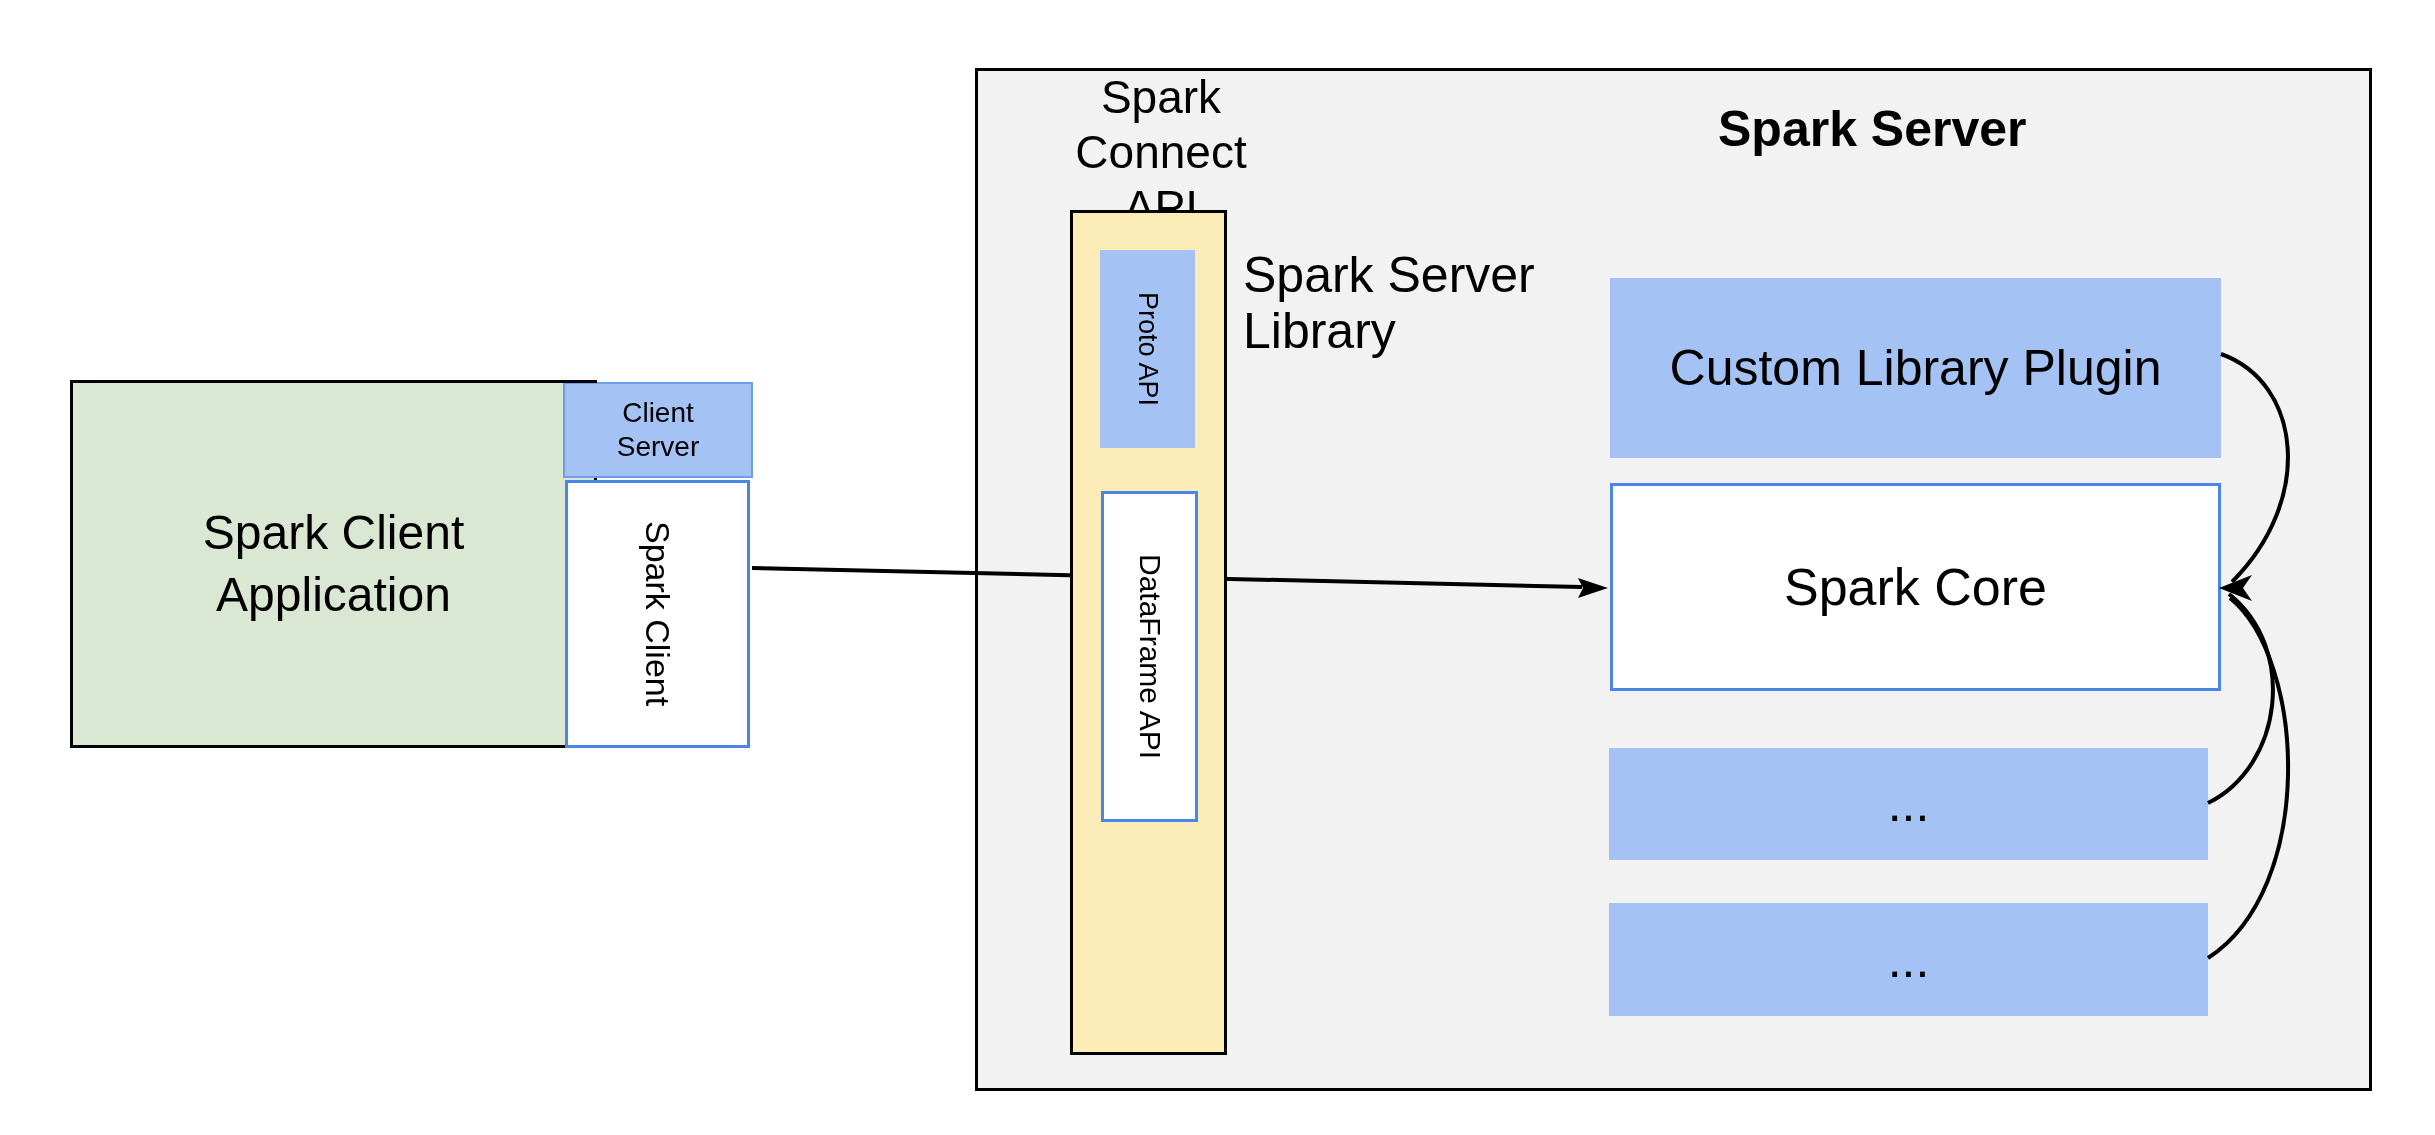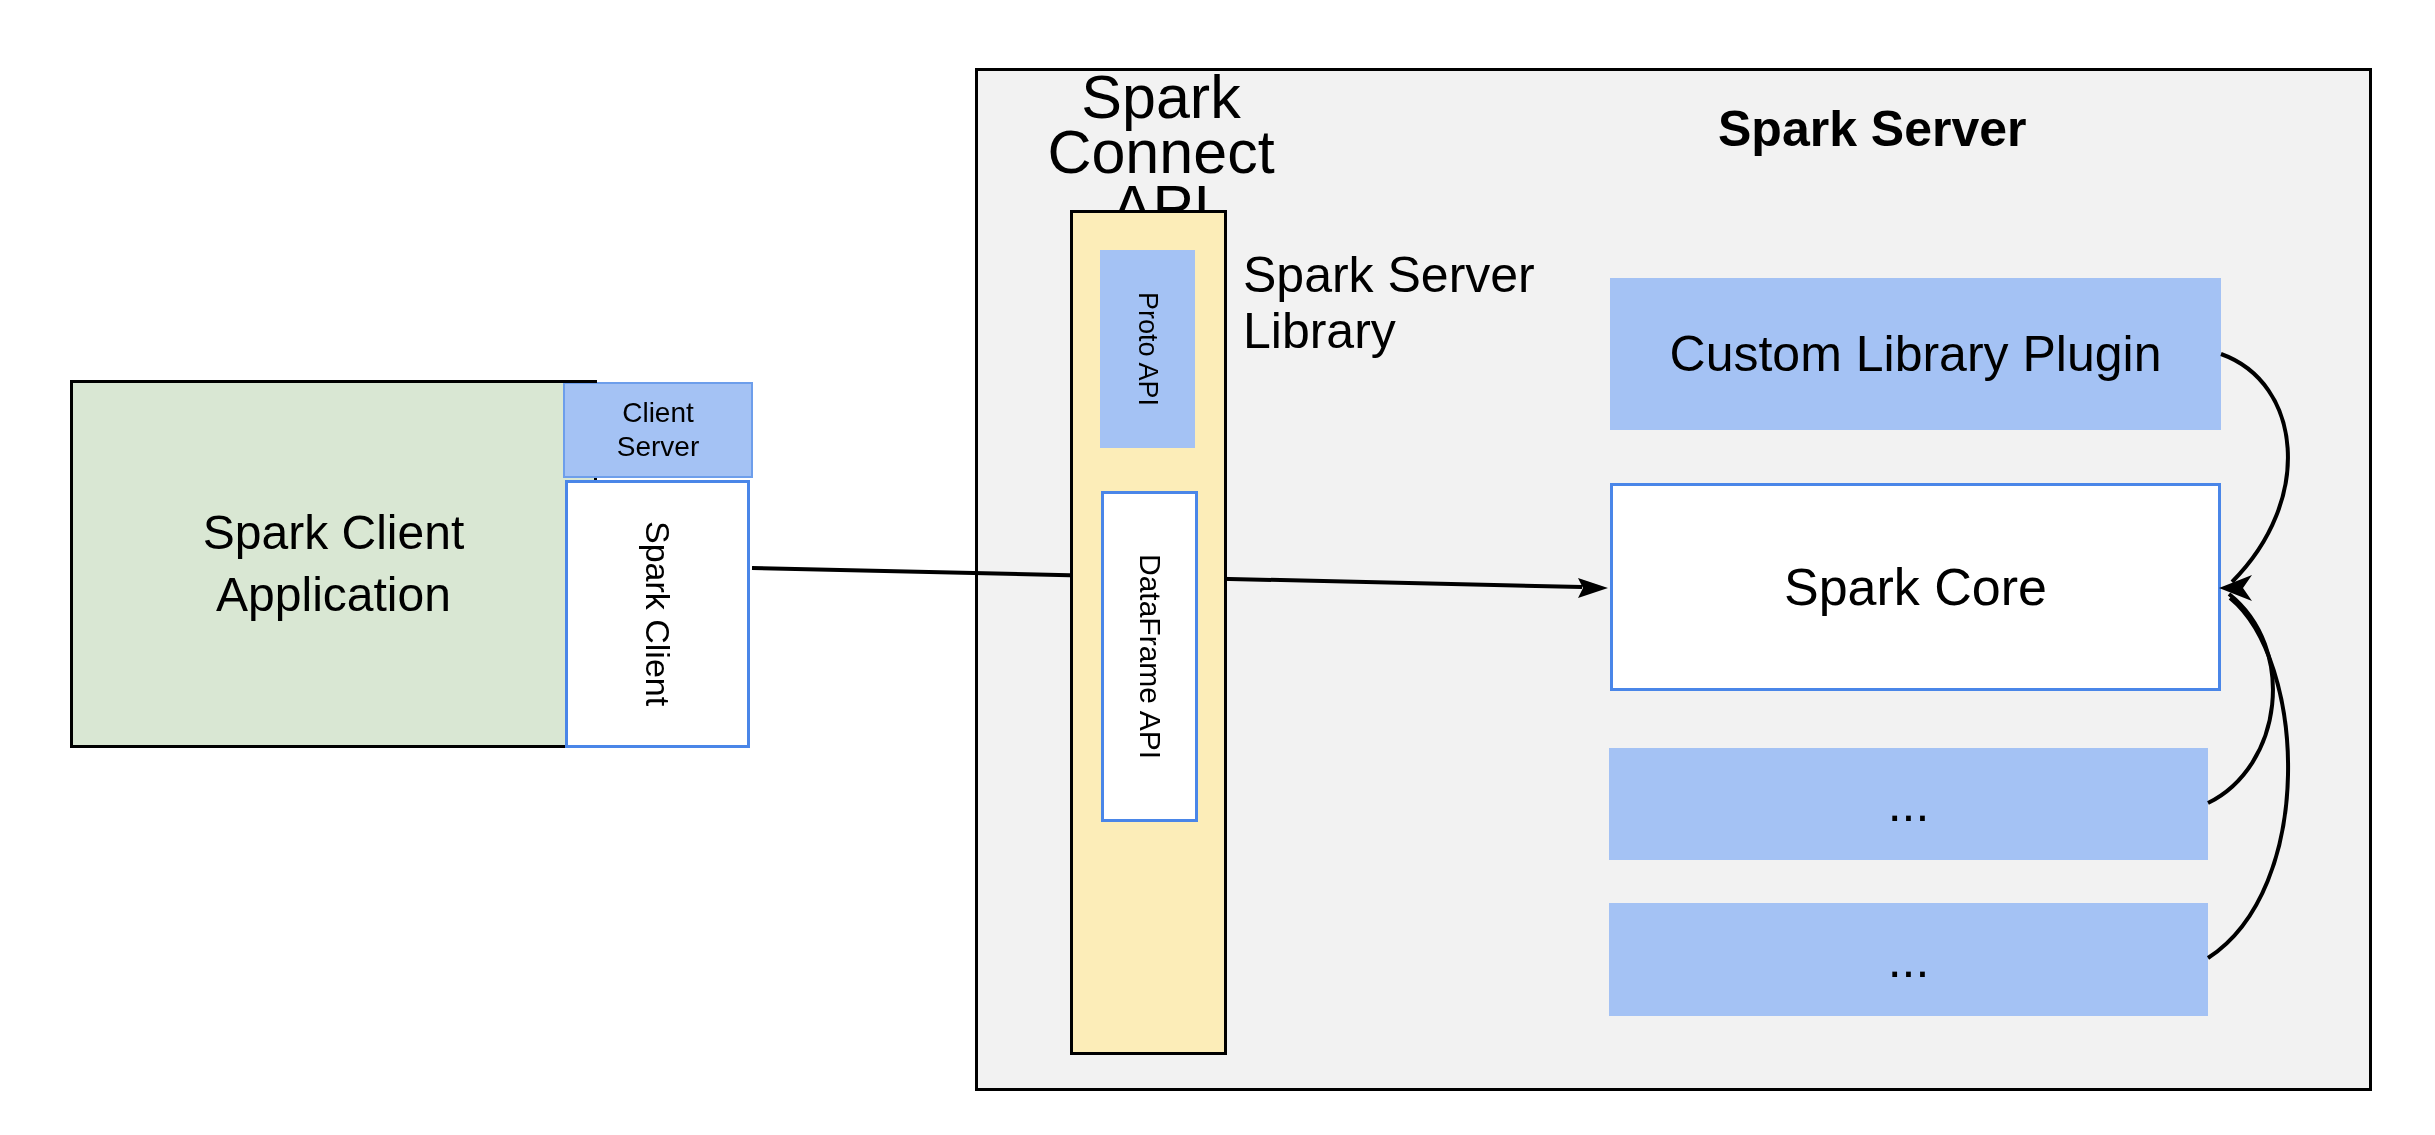--- a/index.html
+++ b/index.html
@@ -30,28 +30,28 @@
   
   .yellow-box{left:1070px;top:210px;width:157px;height:845px;
     background:var(--yellow,#fcedb8);border:3px solid #000;z-index:2;}
   .proto-box{left:1100px;top:250px;width:95px;height:198px;
     background:var(--blue,#a4c2f4);z-index:2;font-size:27px;}
   .dataframe-box{left:1101px;top:491px;width:97px;height:331px;
     background:#fff;border:3px solid var(--blueborder,#4a86e8);z-index:2;font-size:30px;}
 
   
   .connect-api-label{left:1011px;top:70px;width:300px;z-index:2;
-    font-size:61px;line-height:55px;text-align:center;}
+    font-size:46px;line-height:55px;text-align:center;}
   .server-library-label{left:1243px;top:247px;width:360px;z-index:2;
     font-size:50px;line-height:56px;text-align:left;}
   .server-title{left:1718px;top:100px;width:560px;z-index:2;
     font-size:50px;font-weight:bold;}
 
   
-  .plugin-box{left:1610px;top:278px;width:611px;height:152px;
+  .plugin-box{left:1610px;top:278px;width:611px;height:180px;
     background:var(--blue,#a4c2f4);z-index:2;font-size:50px;}
   .core-box{left:1610px;top:483px;width:611px;height:208px;
     background:#fff;border:3px solid var(--blueborder,#4a86e8);z-index:2;font-size:52px;}
   .dots-box-1{left:1609px;top:748px;width:599px;height:112px;
     background:var(--blue,#a4c2f4);z-index:2;font-size:50px;}
   .dots-box-2{left:1609px;top:903px;width:599px;height:113px;
     background:var(--blue,#a4c2f4);z-index:2;font-size:50px;}
 
   .svg-low{left:0;top:0;width:2435px;height:1135px;z-index:1;pointer-events:none;}
   .svg-high{left:0;top:0;width:2435px;height:1135px;z-index:6;pointer-events:none;}

